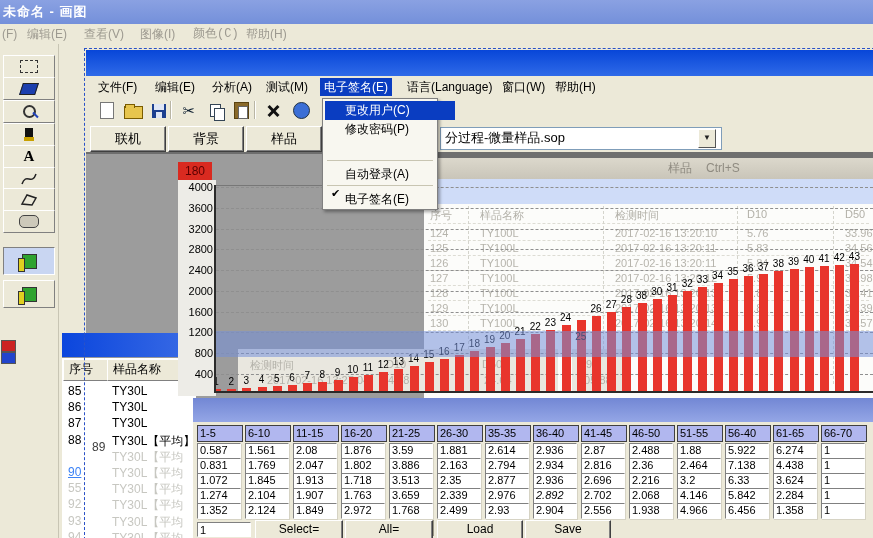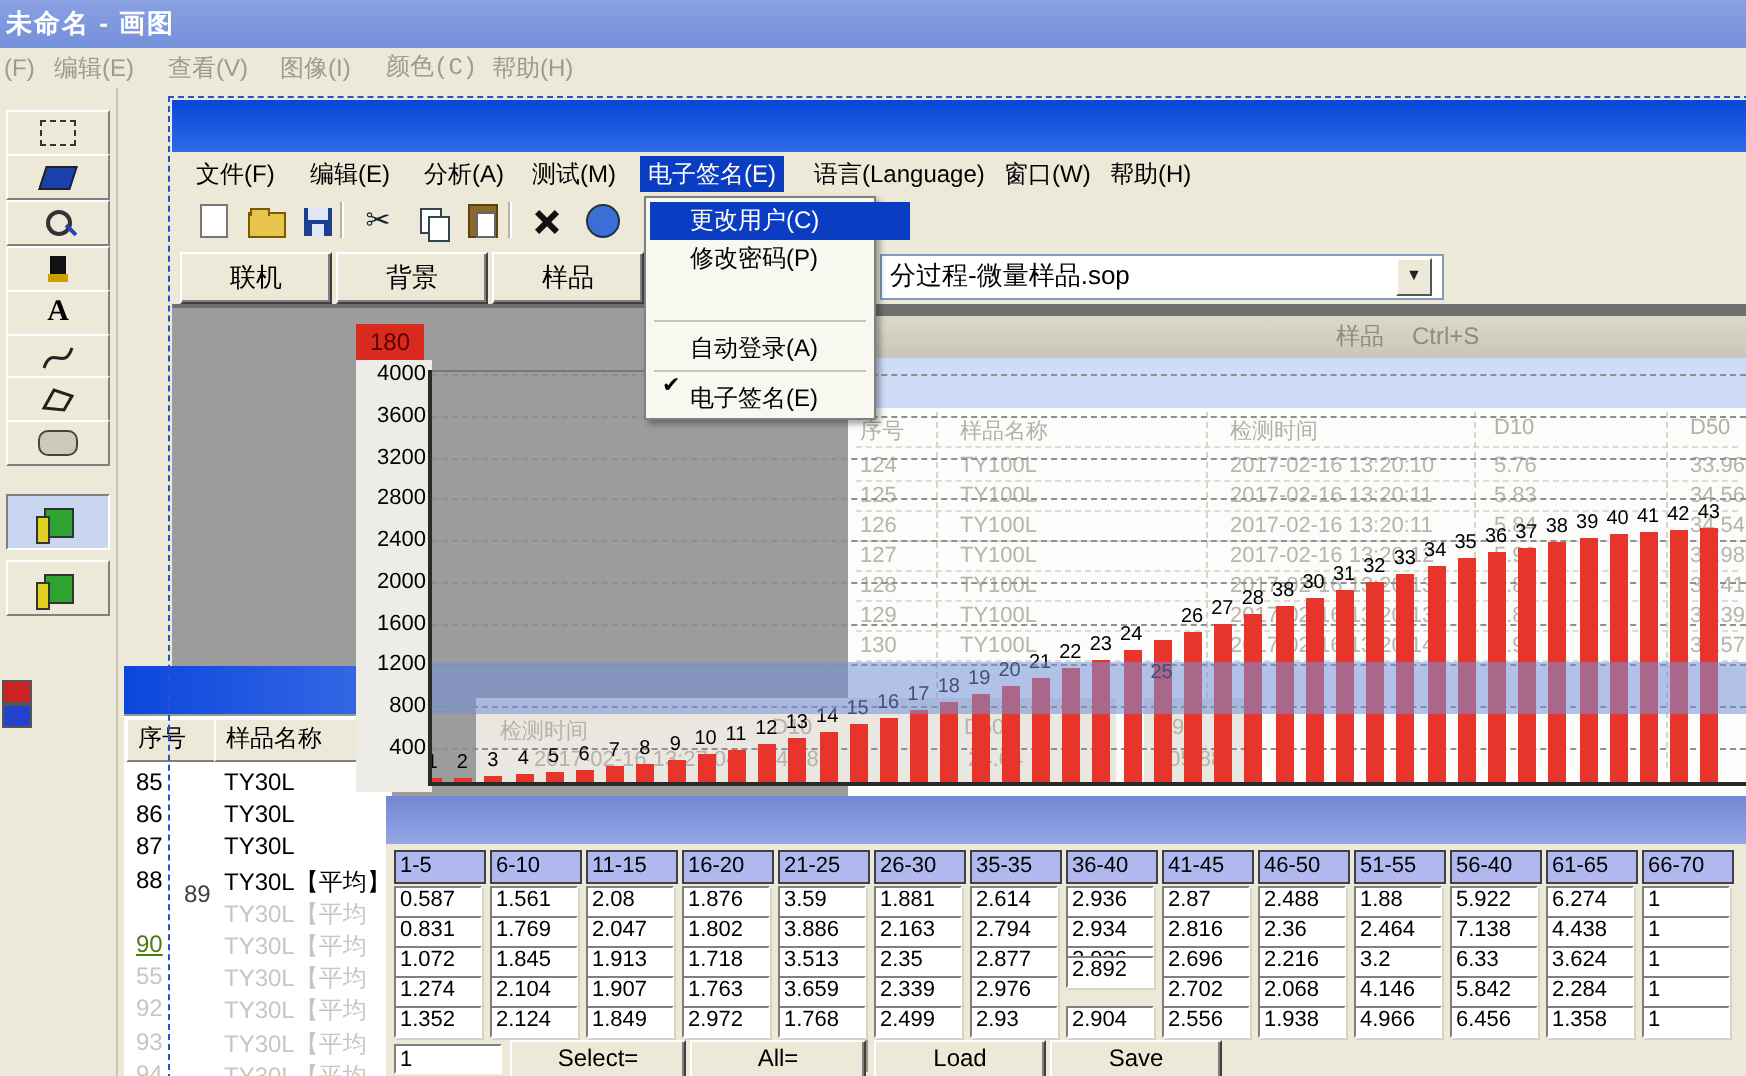--- a/index.html
+++ b/index.html
@@ -240,21 +240,21 @@
     <div class="l-cell" style="left: 6px; top: 26px; color: rgb(0, 0, 0);">85</div>
     <div class="l-cell" style="left: 50px; top: 26px; color: rgb(0, 0, 0); width: 82px; overflow: hidden;">TY30L</div>
     <div class="l-cell" style="left: 6px; top: 42.2px; color: rgb(0, 0, 0);">86</div>
     <div class="l-cell" style="left: 50px; top: 42.2px; color: rgb(0, 0, 0); width: 82px; overflow: hidden;">TY30L</div>
     <div class="l-cell" style="left: 6px; top: 58.4px; color: rgb(0, 0, 0);">87</div>
     <div class="l-cell" style="left: 50px; top: 58.4px; color: rgb(0, 0, 0); width: 82px; overflow: hidden;">TY30L</div>
     <div class="l-cell" style="left: 6px; top: 74.6px; color: rgb(0, 0, 0);">88</div>
     <div class="l-cell" style="left: 50px; top: 74.6px; color: rgb(0, 0, 0); width: 82px; overflow: hidden;">TY30L【平均】</div>
     <div class="l-cell" style="left: 6px; top: 82px; color: #404040; margin-left: 24px;">89</div>
     <div class="l-cell" style="left: 50px; top: 90.8px; color: rgb(199, 199, 193); width: 82px; overflow: hidden;">TY30L【平均</div>
-    <div class="l-cell" style="left: 6px; top: 107px; color: #4d7c0f; text-decoration: underline;">90</div>
+    <div class="l-cell" style="left: 6px; top: 107px; color: #3b82f6; text-decoration: underline;">90</div>
     <div class="l-cell" style="left: 50px; top: 107px; color: rgb(199, 199, 193); width: 82px; overflow: hidden;">TY30L【平均</div>
     <div class="l-cell" style="left: 6px; top: 123.2px; color: rgb(199, 199, 193);">55</div>
     <div class="l-cell" style="left: 50px; top: 123.2px; color: rgb(199, 199, 193); width: 82px; overflow: hidden;">TY30L【平均</div>
     <div class="l-cell" style="left: 6px; top: 139.4px; color: rgb(199, 199, 193);">92</div>
     <div class="l-cell" style="left: 50px; top: 139.4px; color: rgb(199, 199, 193); width: 82px; overflow: hidden;">TY30L【平均</div>
     <div class="l-cell" style="left: 6px; top: 155.6px; color: rgb(199, 199, 193);">93</div>
     <div class="l-cell" style="left: 50px; top: 155.6px; color: rgb(199, 199, 193); width: 82px; overflow: hidden;">TY30L【平均</div>
     <div class="l-cell" style="left: 6px; top: 171.8px; color: rgb(199, 199, 193);">94</div>
     <div class="l-cell" style="left: 50px; top: 171.8px; color: rgb(199, 199, 193); width: 82px; overflow: hidden;">TY30L【平均</div>
   </div>
@@ -443,21 +443,21 @@
     <div class="d-cell" style="left: 532px; top: 75px; width: 40px;">6.33</div>
     <div class="d-cell" style="left: 580px; top: 75px; width: 40px;">3.624</div>
     <div class="d-cell" style="left: 628px; top: 75px; width: 40px;">1</div>
     <div class="d-cell" style="left: 4px; top: 90px; width: 40px;">1.274</div>
     <div class="d-cell" style="left: 52px; top: 90px; width: 40px;">2.104</div>
     <div class="d-cell" style="left: 100px; top: 90px; width: 40px;">1.907</div>
     <div class="d-cell" style="left: 148px; top: 90px; width: 40px;">1.763</div>
     <div class="d-cell" style="left: 196px; top: 90px; width: 40px;">3.659</div>
     <div class="d-cell" style="left: 244px; top: 90px; width: 40px;">2.339</div>
     <div class="d-cell" style="left: 292px; top: 90px; width: 40px;">2.976</div>
-    <div class="d-cell" style="left: 340px; top: 80px; width: 40px;">2.892</div>
+    <div class="d-cell" style="left: 340px; top: 90px; width: 40px; font-style: italic;">2.892</div>
     <div class="d-cell" style="left: 388px; top: 90px; width: 40px;">2.702</div>
     <div class="d-cell" style="left: 436px; top: 90px; width: 40px;">2.068</div>
     <div class="d-cell" style="left: 484px; top: 90px; width: 40px;">4.146</div>
     <div class="d-cell" style="left: 532px; top: 90px; width: 40px;">5.842</div>
     <div class="d-cell" style="left: 580px; top: 90px; width: 40px;">2.284</div>
     <div class="d-cell" style="left: 628px; top: 90px; width: 40px;">1</div>
     <div class="d-cell" style="left: 4px; top: 105px; width: 40px;">1.352</div>
     <div class="d-cell" style="left: 52px; top: 105px; width: 40px;">2.124</div>
     <div class="d-cell" style="left: 100px; top: 105px; width: 40px;">1.849</div>
     <div class="d-cell" style="left: 148px; top: 105px; width: 40px;">2.972</div>

